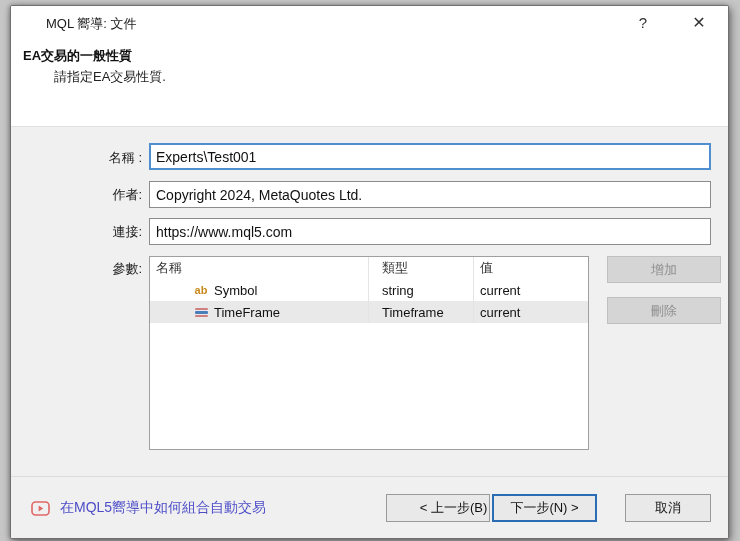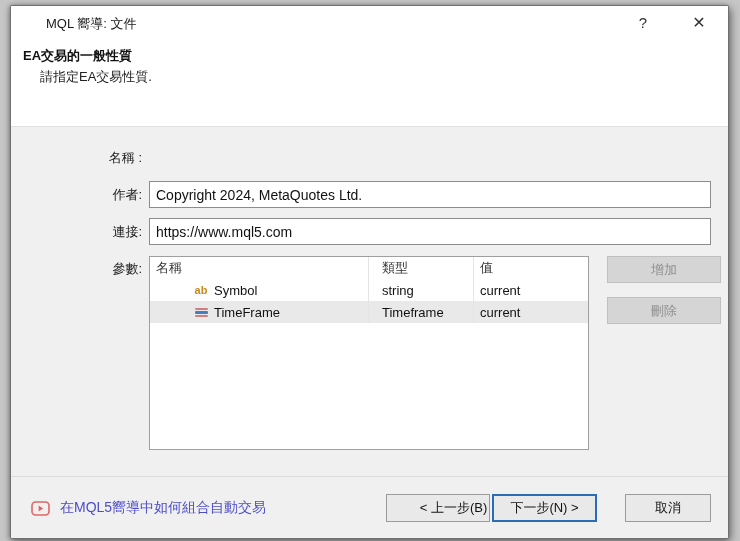--- a/index.html
+++ b/index.html
@@ -37,21 +37,21 @@
     display: flex; align-items: center; justify-content: center;
     font-size: 15px; color: #333; cursor: default; background: transparent; border: none;
   }
   .help-btn { right: 62px; font-size: 15px; }
   .close-btn { right: 6px; font-size: 16px; }
   .hdr-title {
     position: absolute; left: 12px; top: 41px;
     font-size: 13px; font-weight: bold; color: #111;
   }
   .hdr-sub {
-    position: absolute; left: 29px; top: 62px;
+    position: absolute; left: 43px; top: 62px;
     font-size: 13px; color: #222;
   }
   
   .field-label {
     position: absolute;
     width: 120px; text-align: right;
     font-size: 13px; color: #1a1a1a;
   }
   .lbl-name   { left: 11px; top: 143px; }
   .lbl-author { left: 11px; top: 180px; }
@@ -132,20 +132,21 @@
     <div class="titlebar">
       <span class="title-text">MQL 嚮導: 文件</span>
       <button class="caption-btn help-btn">?</button>
       <button class="caption-btn close-btn">✕</button>
     </div>
     <div class="hdr-title">EA交易的一般性質</div>
     <div class="hdr-sub">請指定EA交易性質.</div>
   </div>
 
   <label class="field-label lbl-name">名稱 :</label>
+  <input class="txt-input inp-name" value="Experts\Test001" style="">
 
   <label class="field-label lbl-author">作者:</label>
   <input class="txt-input inp-author" value="Copyright 2024, MetaQuotes Ltd." style="">
 
   <label class="field-label lbl-link">連接:</label>
   <input class="txt-input inp-link" value="https://www.mql5.com" style="">
 
   <label class="field-label lbl-params">參數:</label>
 
   <div class="param-table">

